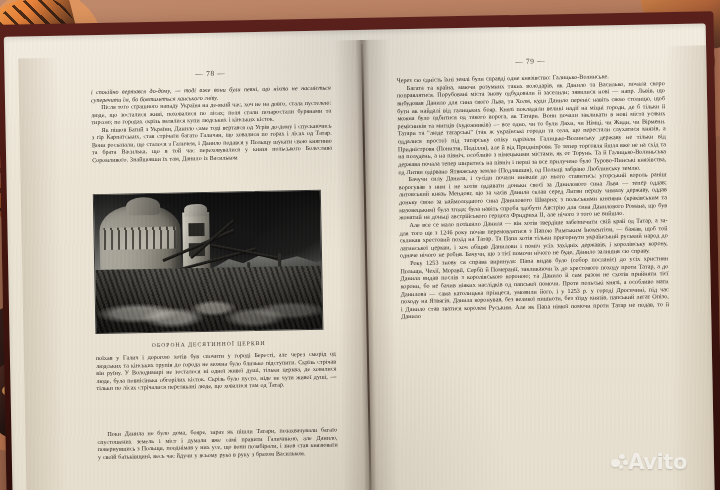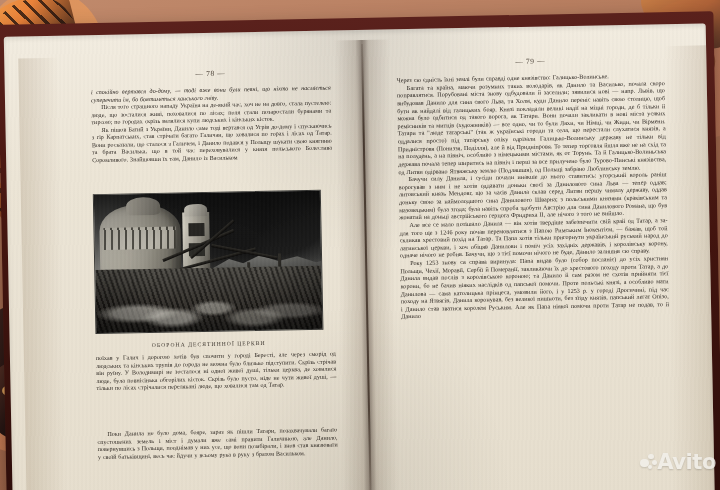--- a/index.html
+++ b/index.html
@@ -196,21 +196,21 @@
     margin-top:9px;text-align:center;
     font-size:5.6px;letter-spacing:1.05px;color:#3a332c;
     text-transform:uppercase;
   }
 
   .after-fig{position:absolute;left:0;top:320px;width:240px;}
   .tail{position:absolute;left:0;top:396px;width:240px;}
 
   
   .avito{
-    position:absolute;right:4px;bottom:16px;
+    position:absolute;right:33px;bottom:16px;
     display:flex;align-items:center;
     opacity:.82;
     justify-content:space-between;
   }
   .avito .mark{position:relative;width:17px;height:17px;}
   .avito .mark i{position:absolute;border-radius:50%;background:#f3f1ec;display:block;
     box-shadow:0 1px 2px rgba(0,0,0,.18);}
   .avito .m1{left:0;top:5px;width:8.5px;height:8.5px;}
   .avito .m2{left:8px;top:0px;width:5.5px;height:5.5px;}
   .avito .m3{left:12px;top:6.5px;width:5px;height:5px;}

